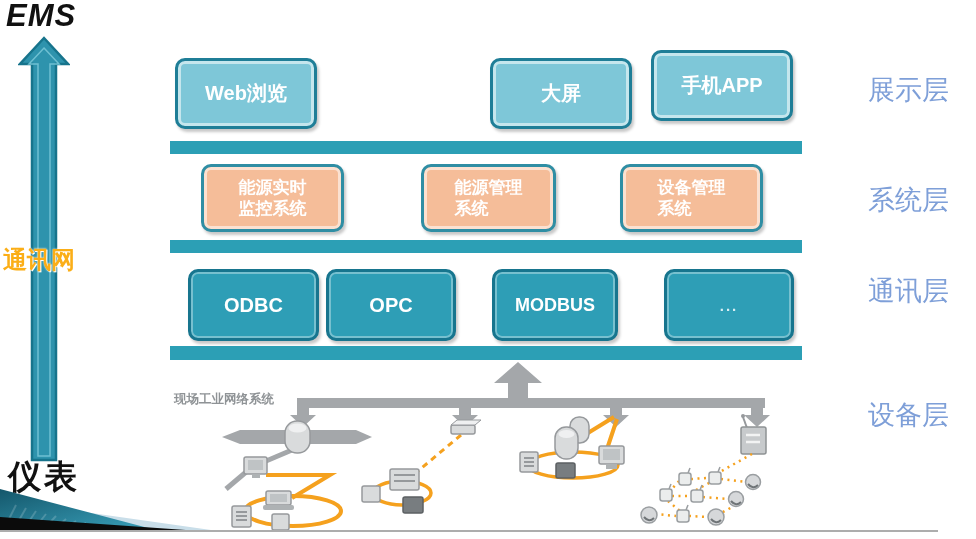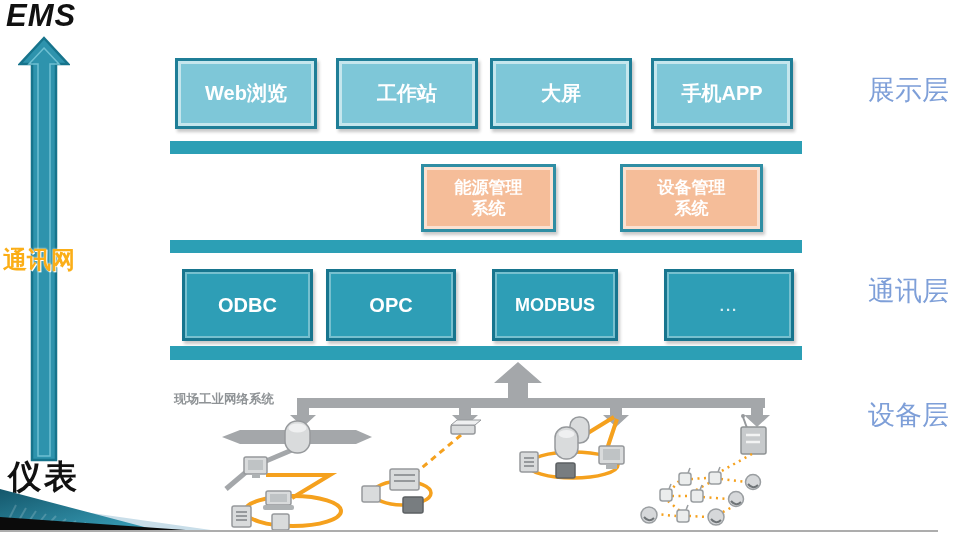--- a/index.html
+++ b/index.html
@@ -12,22 +12,22 @@
   
   .ems-label{left:6px;top:-2px;font-size:31px;font-weight:700;font-style:italic;color:#111;letter-spacing:1px;}
   .network-label{left:3px;top:244px;font-size:24px;font-weight:700;color:#FBAE17;
     text-shadow:0 0 2px #fff,1px 1px 0 #fff;}
   .meter-label{left:8px;top:455px;font-size:33px;font-weight:700;color:#111;letter-spacing:3px;}
   
   .layer-label{left:868px;width:108px;font-size:27px;font-weight:500;color:#7E9FD8;text-align:left;}
   
   .bar{left:170px;width:632px;height:13px;background:#2C9FB5;}
   
-  .lbox{display:flex;align-items:center;justify-content:center;text-align:center;
-    border-radius:0;color:#fff;font-weight:700;
+  .lbox{display:flex;align-items:center;justify-content:center;
+    border-radius:10px;color:#fff;font-weight:700;
     box-shadow:inset 0 0 0 3px rgba(255,255,255,.55), 2px 3px 3px rgba(0,0,0,.22);}
   .box-light{background:#7EC7D8;border:3px solid #1F7E97;font-size:20px;}
   .box-peach{background:#F5BD99;border:3px solid #2F8EA4;font-size:17px;line-height:1.25;}
   .box-dark{background:#2E9EB6;border:3px solid #17758E;font-size:20px;
     box-shadow:inset 0 0 0 2px rgba(255,255,255,.35), 2px 3px 3px rgba(0,0,0,.22);}
   .box-dark.dots{font-size:15px;letter-spacing:2px;color:#D9EEF3;}
   .footer-line{left:0;top:530px;width:938px;height:2px;background:#ADADAD;}
 </style>
 </head>
 <body>
@@ -36,49 +36,55 @@
 
   <svg class="abs" style="left:18px;top:36px;width:52px;height:426px" viewBox="0 0 52 426">
     <polygon points="26,2 50,28 38,28 38,424 14,424 14,28 2,28" fill="#2E93AD" stroke="#17748C" stroke-width="2.5"></polygon>
     <polygon points="26,12 41,28 32,28 32,420 20,420 20,28 11,28" fill="none" stroke="#6FC0D2" stroke-width="1.5"></polygon>
   </svg>
   <div class="abs ems-label">EMS</div>
   <div class="abs network-label">通讯网</div>
   <div class="abs meter-label">仪表</div>
 
   <div class="abs lbox box-light" style="left:175px;top:58px;width:136px;height:65px">Web浏览</div>
-  <div class="abs lbox box-light" style="left:336px;top:58px;width:136px;height:65px">工作站</div>
   <div class="abs lbox box-light" style="left:490px;top:58px;width:136px;height:65px">大屏</div>
-  <div class="abs lbox box-light" style="left:651px;top:58px;width:136px;height:65px">手机APP</div>
+  <div class="abs lbox box-light" style="left:651px;top:50px;width:136px;height:65px">手机APP</div>
 
   <div class="abs bar" style="top:141px;"></div>
 
+  <div class="abs lbox box-peach" style="left:201px;top:164px;width:137px;height:62px">
+    <span>
+      <span>能源实时</span><br>
+      <span>监控系统</span>
+    </span>
+  </div>
   <div class="abs lbox box-peach" style="left:421px;top:164px;width:129px;height:62px">
     <span>
       <span>能源管理</span><br>
       <span>系统</span>
     </span>
   </div>
   <div class="abs lbox box-peach" style="left:620px;top:164px;width:137px;height:62px">
     <span>
       <span>设备管理</span><br>
       <span>系统</span>
     </span>
   </div>
 
   <div class="abs bar" style="top:240px;"></div>
 
-  <div class="abs lbox box-dark" style="left:182px;top:269px;width:125px;height:66px">ODBC</div>
+  <div class="abs lbox box-dark" style="left:188px;top:269px;width:125px;height:66px">ODBC</div>
   <div class="abs lbox box-dark" style="left:326px;top:269px;width:124px;height:66px">OPC</div>
   <div class="abs lbox box-dark" style="left:492px;top:269px;width:120px;height:66px;font-size:18px">MODBUS</div>
   <div class="abs lbox box-dark dots" style="left:664px;top:269px;width:124px;height:66px">...</div>
 
   <div class="abs bar" style="top:346px;height:14px;"></div>
 
   <div class="abs layer-label" style="top:72px;">展示层</div>
+  <div class="abs layer-label" style="top:182px;">系统层</div>
   <div class="abs layer-label" style="top:273px;">通讯层</div>
   <div class="abs layer-label" style="top:397px;">设备层</div>
 
   <svg class="abs" style="left:158px;top:355px;width:660px;height:180px" viewBox="0 0 660 180">
     <g>
       <polygon points="360,7 384,28 370,28 370,46 350,46 350,28 336,28" fill="#A4A7AA"></polygon>
     </g>
     <rect x="139" y="43" width="468" height="10" fill="#A4A7AA"></rect>
     <g fill="#A4A7AA">
       <polygon points="139,53 151,53 151,60 158,60 145,72 132,60 139,60"></polygon>

